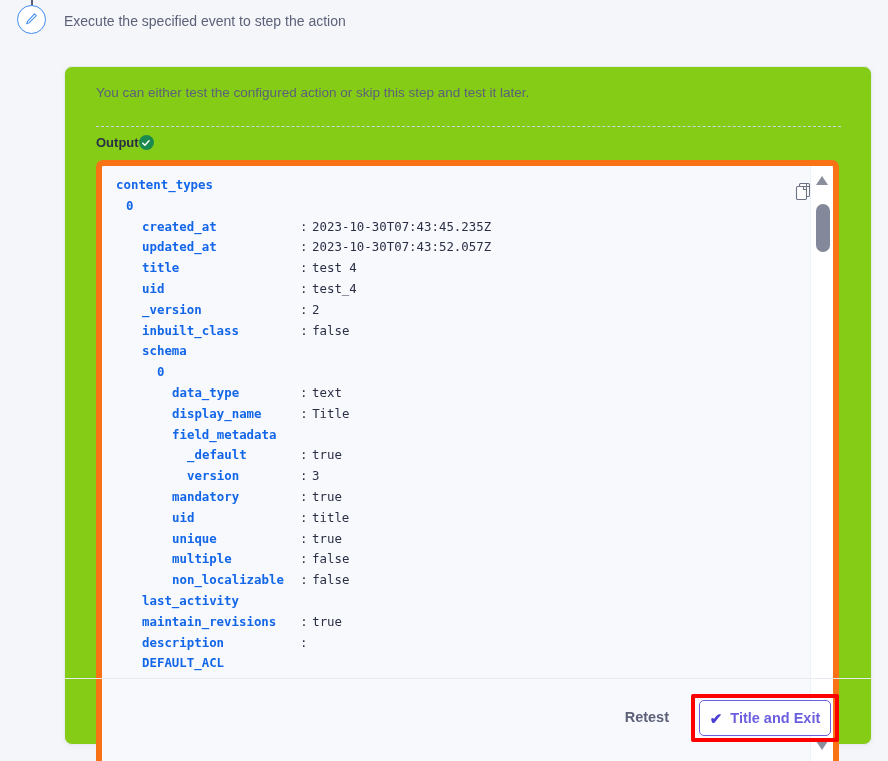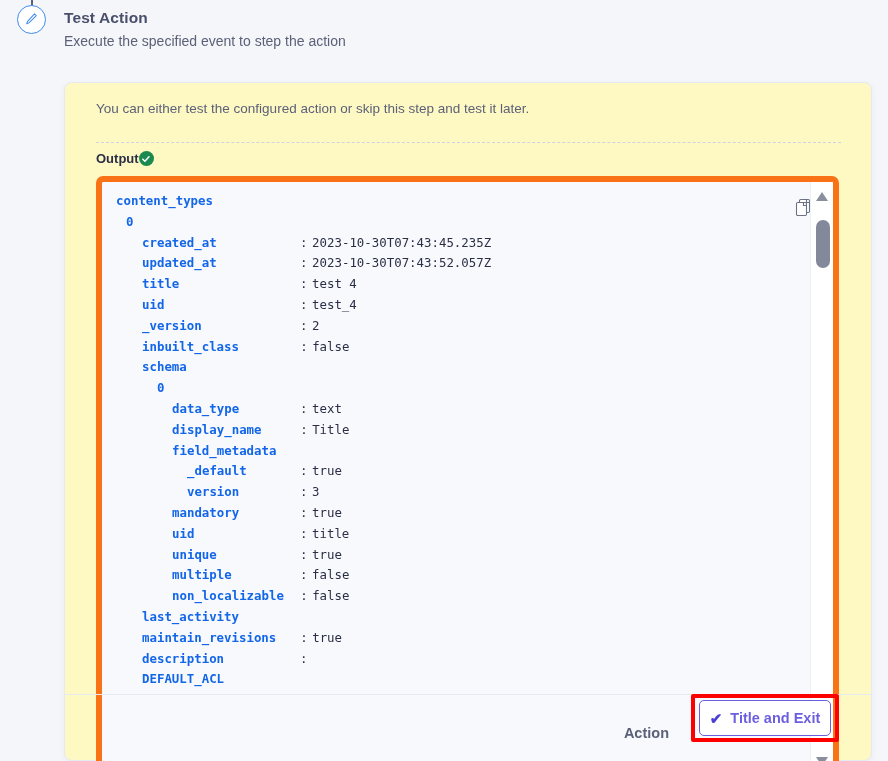--- a/index.html
+++ b/index.html
@@ -65,24 +65,24 @@
     font-size: 14px;
     color: #5c6178;
     margin: 4px 0 0 0;
     line-height: 18px;
   }
 
   
   #test-card {
     position: absolute;
     left: 64px;
-    top: 82px;
+    top: 66px;
     width: 808px;
     height: 679px;
-    background: #fef9c3;
+    background: #84cc16;
     border: 1px solid #e6e9f2;
     border-radius: 8px;
     box-shadow: 0 2px 6px rgba(40,50,90,.05);
     box-sizing: border-box;
   }
 
   #card-hint {
     position: absolute;
     left: 31px;
     top: 16px;
@@ -296,21 +296,20 @@
 <div id="step-rail">
   <div id="rail-line"></div>
   <div id="pencil-badge">
     <svg width="15" height="15" viewBox="0 0 16 16">
       <path d="M11.2 1.9 L13.1 3.8 L5.3 11.6 L2.9 12.5 L3.8 10.1 Z" fill="none" stroke="#3f8bf0" stroke-width="1.1" stroke-linejoin="round"></path>
     </svg>
   </div>
 </div>
 
 <div id="heading-block">
-  <div id="page-title">Test Action</div>
   <div id="page-subtitle">Execute the specified event to step the action</div>
 </div>
 
 <div id="test-card">
 
   <div id="card-hint">You can either test the configured action or skip this step and test it later.</div>
   <div id="card-divider"></div>
 
   <div id="output-label-row">
     <span id="output-label">Output</span>
@@ -335,20 +334,20 @@
     </div>
 
     <div id="viewer-scrollbar">
       <div id="scroll-up"></div>
       <div id="scroll-thumb"></div>
       <div id="scroll-down"></div>
     </div>
   </div>
 
   <div id="card-footer-divider"></div>
-  <button id="retest-button">Action</button>
+  <button id="retest-button">Retest</button>
 </div>
 
 <div id="save-exit-highlight"></div>
 <div id="save-exit-button">
   <span id="save-exit-check">✔</span>
   <span id="save-exit-label">Title and Exit</span>
 </div>
 
 </body></html>

